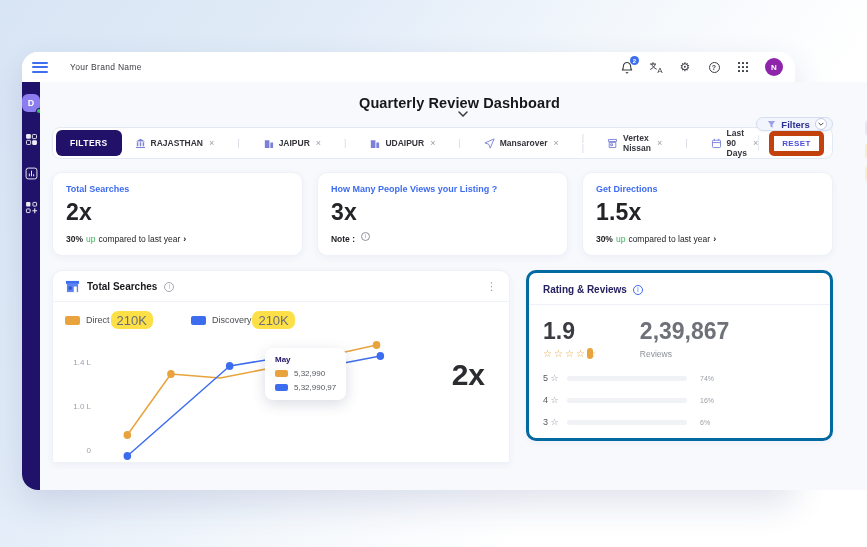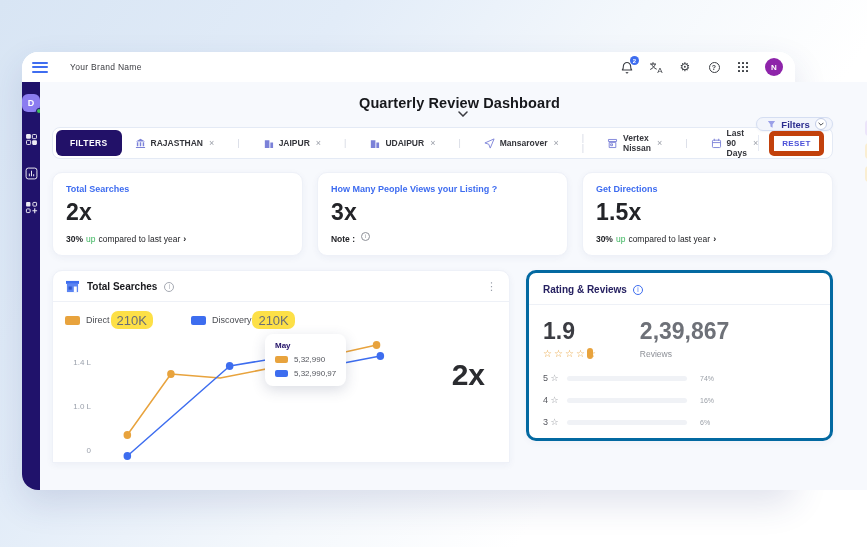--- a/index.html
+++ b/index.html
@@ -105,21 +105,21 @@
   .cc-div { border-top:1px solid #eef1f7; margin:8px -12px 0; }
   .legend { display:flex; align-items:center; gap:38px; margin-top:9px; }
   .leg-item { display:flex; align-items:center; }
   .swatch { width:15px; height:9px; border-radius:2px; }
   .leg-name { font-size:9px; color:#4a4c52; margin-left:6px; }
   .leg-pill { background:#fde047; border-radius:7px; padding:1.5px 6px; font-size:13px;
     color:#6b6e76; margin-left:1px; }
   .chart-zone { position:relative; height:134px; margin-top:3px; }
   .ytick { position:absolute; left:0; width:26px; text-align:right; font-size:8px; color:#9ba1ac; }
   .chart-svg { position:absolute; left:32px; top:0; }
-  .tooltip { position:absolute; left:200px; top:2px; background:#fff; border-radius:8px;
+  .tooltip { position:absolute; left:200px; top:16px; background:#fff; border-radius:8px;
     box-shadow:0 4px 14px rgba(50,60,100,.18); padding:7px 10px 8px; z-index:3; }
   .tt-title { font-size:8px; font-weight:800; color:#221168; }
   .tt-row { display:flex; align-items:center; gap:6px; margin-top:5px; }
   .tt-sw { width:13px; height:7px; border-radius:2px; }
   .tt-val { font-size:8px; color:#55575e; }
   .annotation { position:absolute; right:12px; top:26px; font-size:30px; font-weight:800; color:#2b2c30; }
 
   .rating-card { flex:1; background:#fff; border:3px solid #0369a1; border-radius:10px;
     padding:11px 14px; box-shadow:0 2px 7px rgba(40,60,120,.04); }
   .rc-head { display:flex; align-items:center; gap:6px; }

